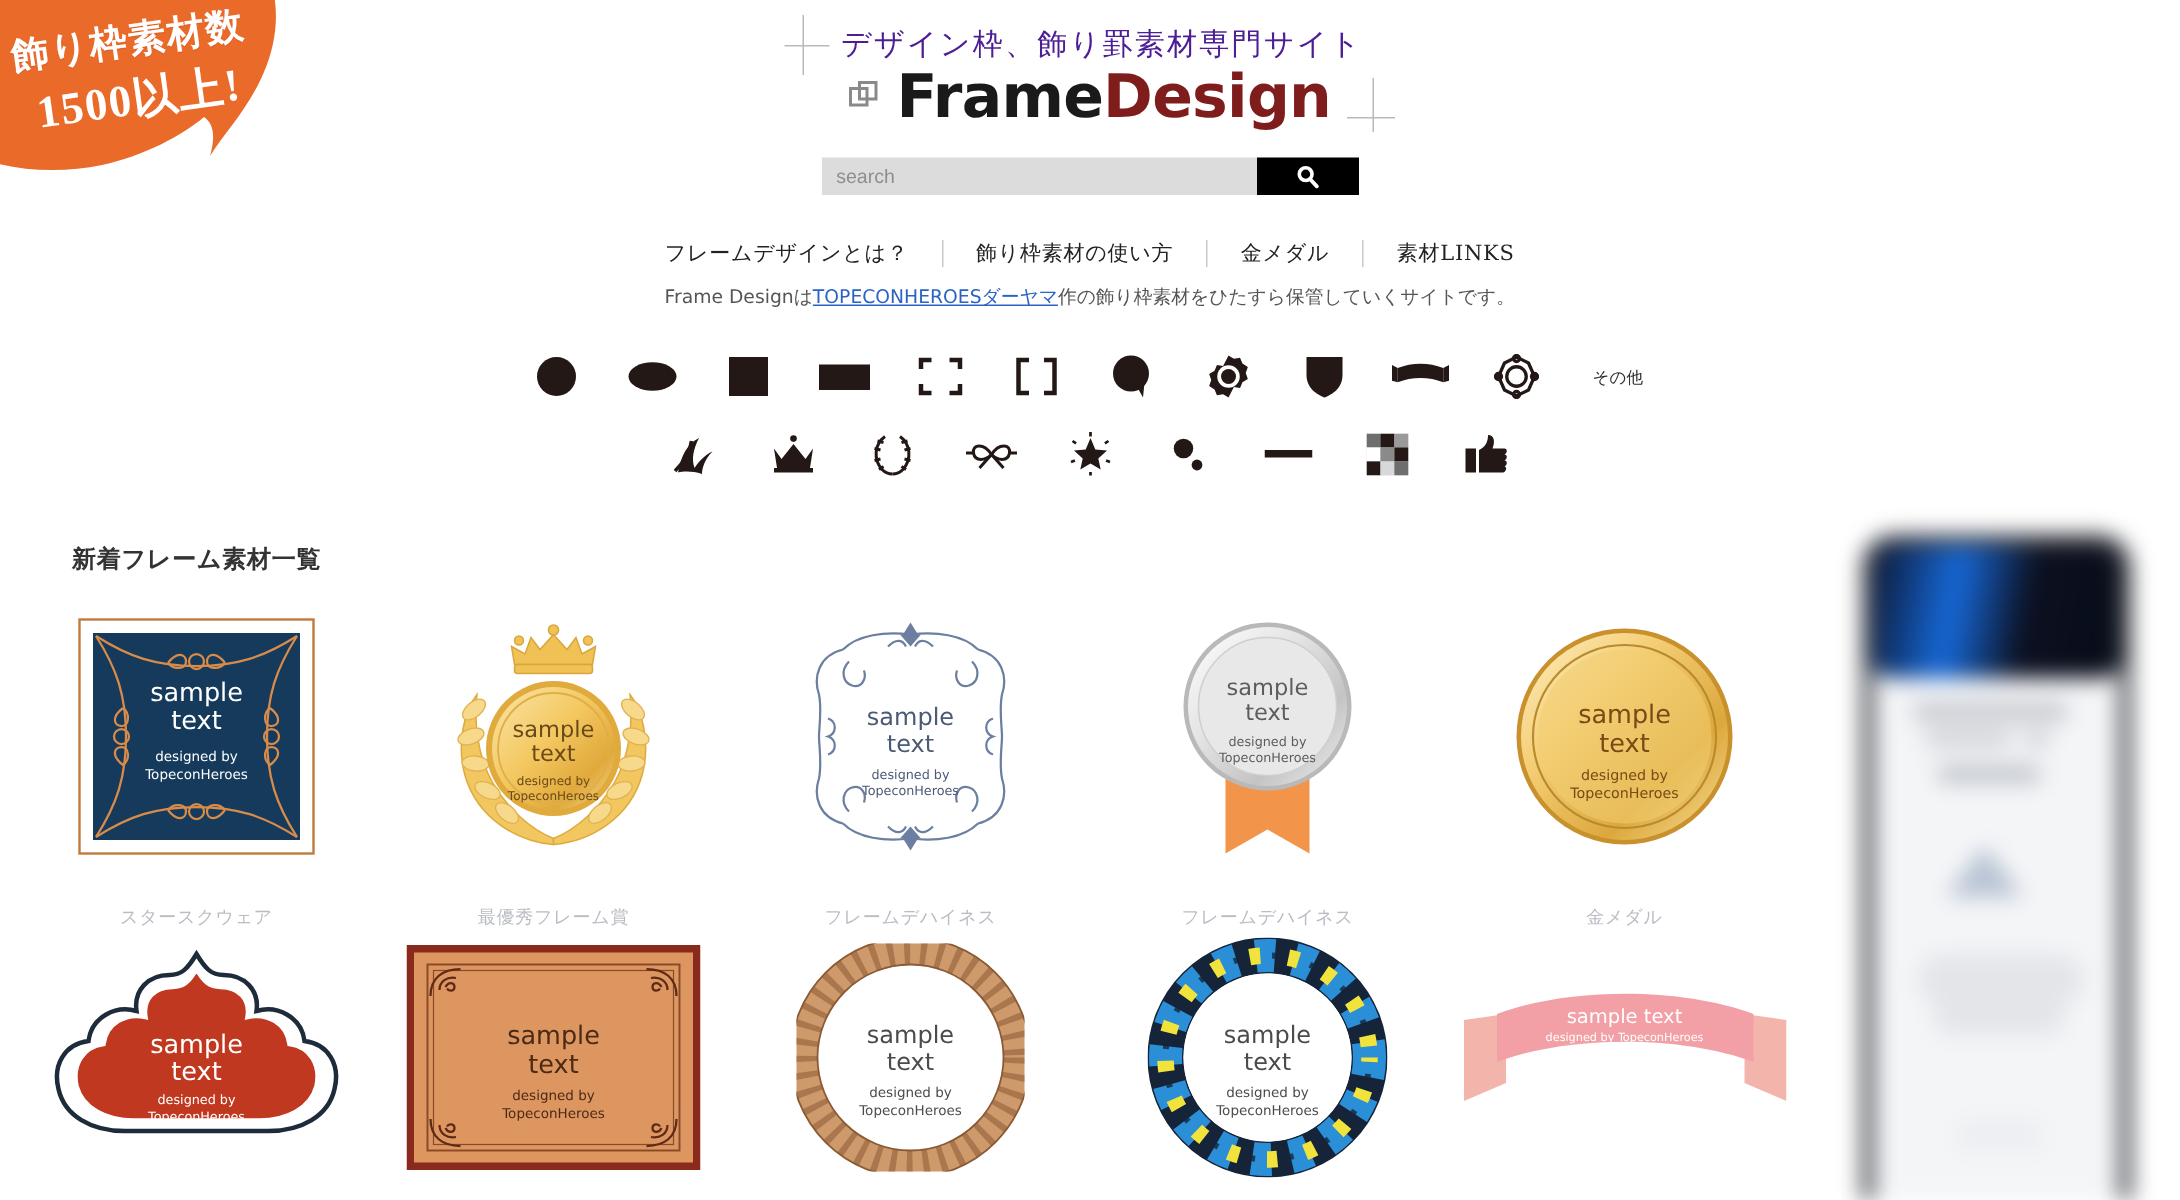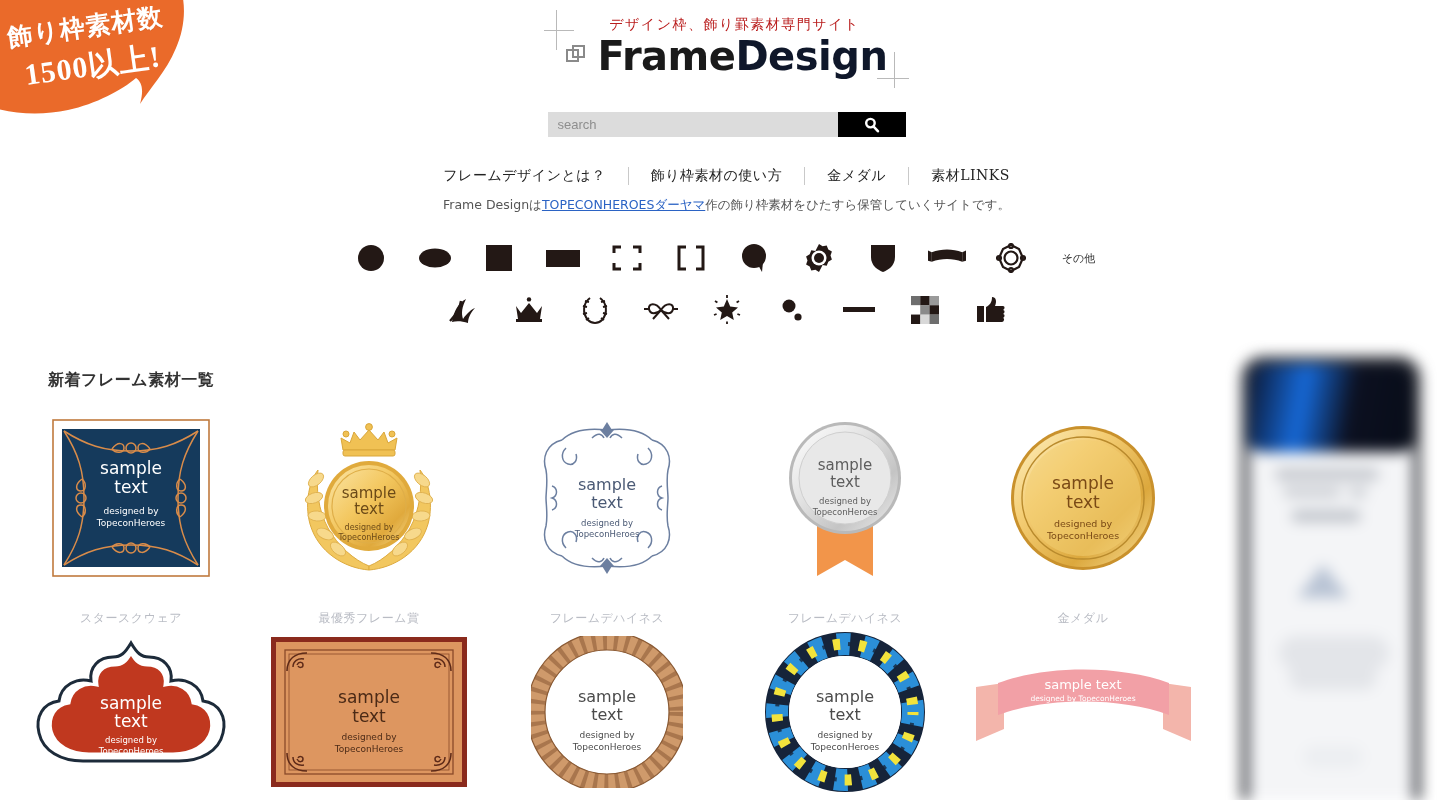--- a/index.html
+++ b/index.html
@@ -49,21 +49,21 @@
   }
 
   
   .header { padding-top: 16px; text-align: center; }
   .logo-wrap {
     position: relative;
     display: inline-block;
     padding: 0 26px;
   }
   .tagline {
-    font-size: 14px; color: #b91c1c;
+    font-size: 20px; color: #4c1d95;
     letter-spacing: 1.5px;
     font-family: Liberation Sans, sans-serif;
     margin: 0 0 2px 16px;
     white-space: nowrap;
   }
   .logo-line {
     display: flex; align-items: center; justify-content: center;
     gap: 10px;
   }
   .logo-mark { width: 22px; height: 22px; position: relative; display:inline-block; }
@@ -72,31 +72,31 @@
     display:block;
   }
   .logo-mark i.a { left: 0; top: 4px; width: 13px; height: 13px; }
   .logo-mark i.b { left: 6px; top: 0px; width: 13px; height: 13px; }
   .logo-text {
     font-size: 40px; font-weight: bold; line-height: 1;
     letter-spacing: -0.5px;
     font-family: "DejaVu Sans", sans-serif;
   }
   .logo-text .b1 { color: #1a1a1a; }
-  .logo-text .b2 { color: #0f172a; }
+  .logo-text .b2 { color: #7f1d1d; }
   .tick { position: absolute; background: #b9b9b9; }
   .tick.v1 { left: 16px; top: -6px; width: 1px; height: 40px; }
   .tick.h1 { left: 4px; top: 14px; width: 30px; height: 1px; }
   .tick.v2 { right: 18px; top: 36px; width: 1px; height: 36px; }
   .tick.h2 { right: 4px; top: 62px; width: 32px; height: 1px; }
 
   
   .search-row {
     display: flex; justify-content: center; align-items: stretch;
-    margin-top: 36px;
+    margin-top: 20px;
   }
   .search-input {
     width: 290px; height: 25px;
     background: #dcdcdc; border: none; outline: none;
     padding: 0 10px;
     font-size: 13px; color: #555;
     font-family: "Liberation Sans", sans-serif;
   }
   .search-input::placeholder { color: #8e8e8e; }
   .search-btn {

